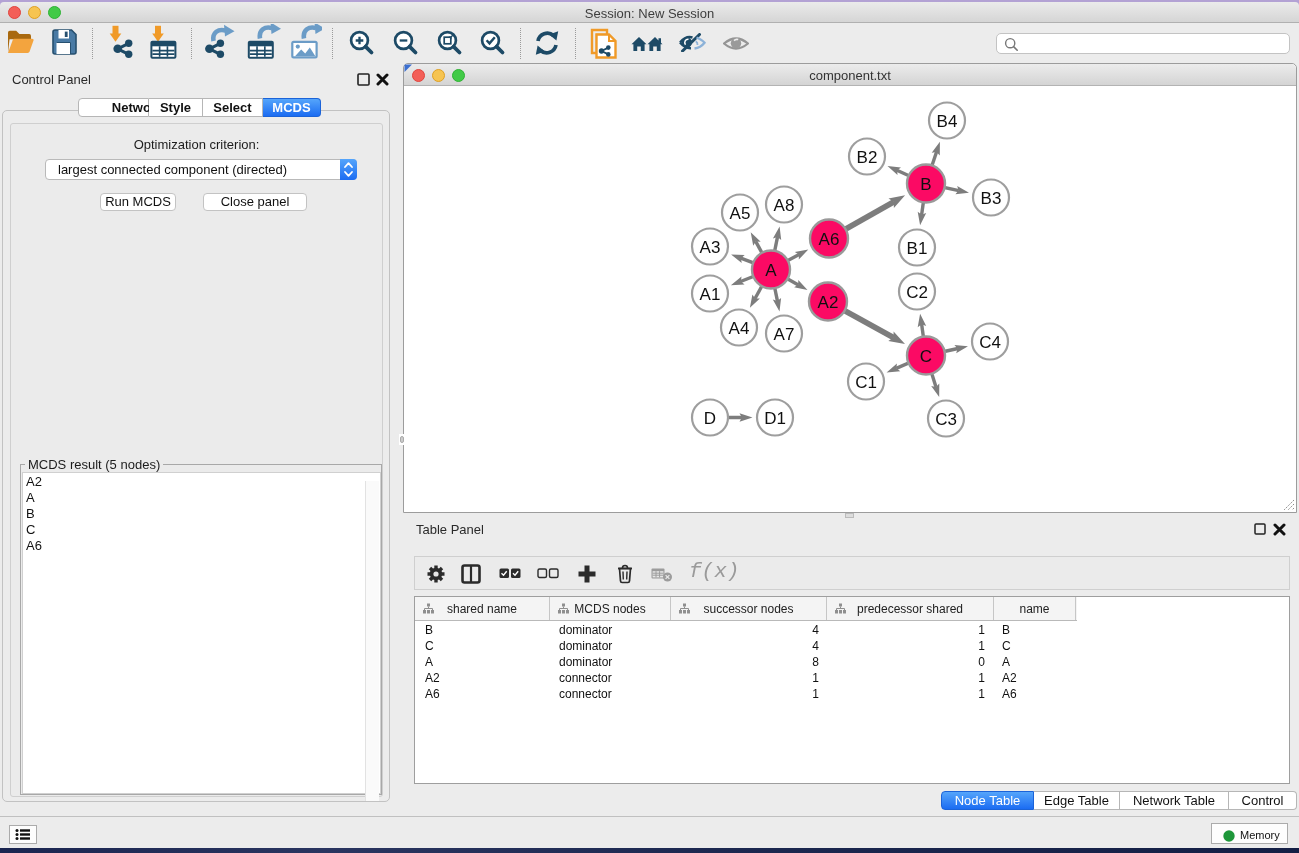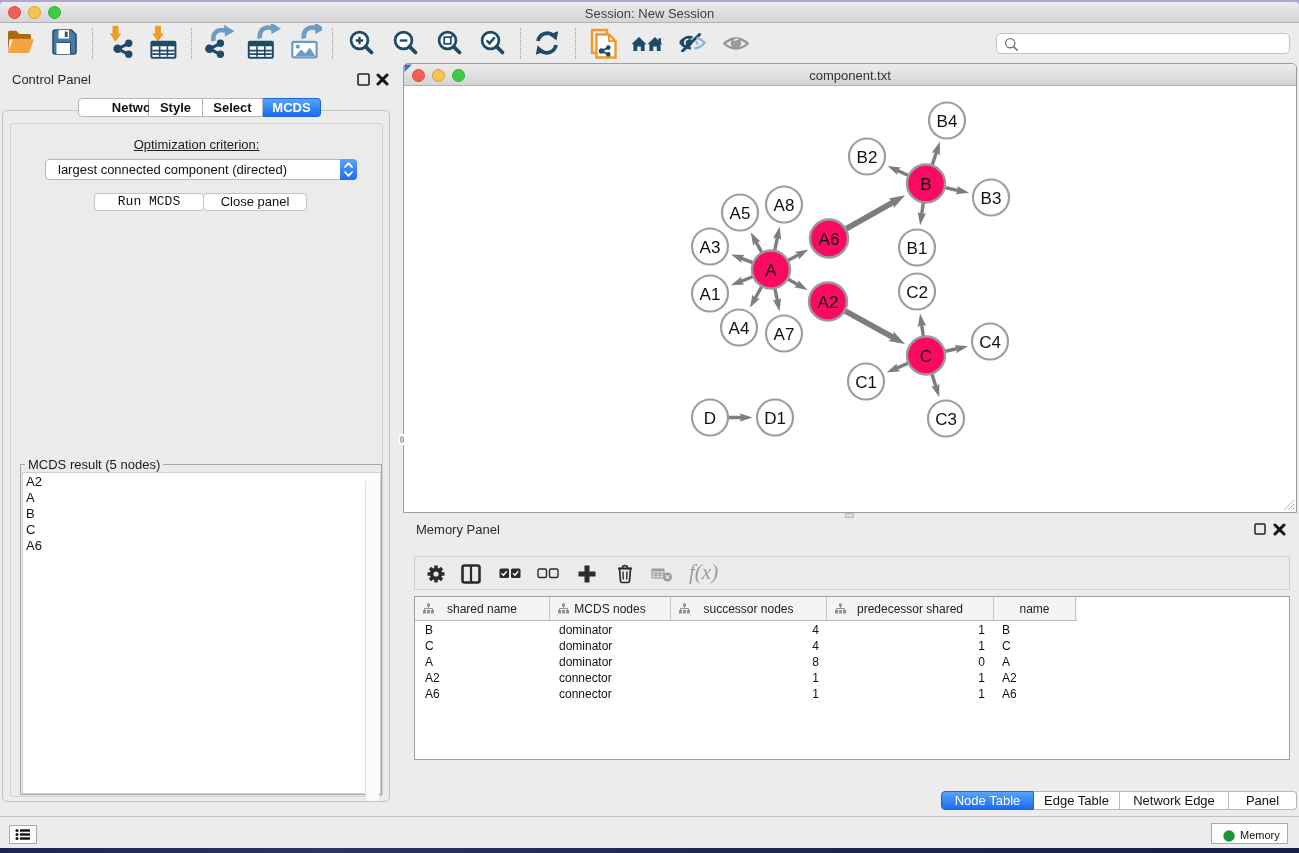--- a/index.html
+++ b/index.html
@@ -31,21 +31,21 @@
   font-size:13px; font-weight:700; color:#111; }
 #cptabs .seg { background:#fff; border:1px solid #b6b6b6; border-left:none;
   display:flex; align-items:center; justify-content:center; }
 #cptabs .seg:first-child { border-left:1px solid #b6b6b6; border-radius:4px 0 0 4px;padding-left:48px; }
 #cptabs .seg.sel { background:linear-gradient(#55a5fb,#1b6cf2); color:#fff;
   border-color:#1b63d8; border-radius:0 4px 4px 0;text-align:right; }
 #cpouter { position:absolute; left:2px; top:45px; width:388px; height:692px;
   border:1px solid #c2c2c2; border-radius:5px; background:#ececec; }
 #cpinner { position:absolute; left:7px; top:12px; width:373px; height:674px;
   border:1px solid #cfcfcf; border-radius:3px; background:#ebebeb; }
-#optlabel { position:absolute; left:0; width:100%; top:13px; text-align:center; font-size:13px; color:#1c1c1c;text-decoration:underline; }
+#optlabel { position:absolute; left:0; width:100%; top:13px; text-align:center; font-size:13px; color:#1c1c1c; }
 #dropdown { position:absolute; left:34px; top:35px; width:312px; height:21px;
   background:#fff; border:1px solid #b9b9b9; border-radius:4px; font-size:13px; color:#111;
   line-height:19px; padding-left:12px; }
 #stepper { position:absolute; right:-1px; top:-1px; width:17px; height:21px;
   background:linear-gradient(#55a5fb,#1b6cf2); border-radius:0 4px 4px 0; }
 .mbtn { position:absolute; top:69px; height:18px; background:#fff;
   border:1px solid #c3c3c3; border-radius:4px; font-size:13px; color:#111;
   text-align:center; line-height:16px; }
 #mcdsgroup { position:absolute; left:9px; top:340px; width:362px; height:331px;
   border:1px solid #a8a8a8; }
@@ -65,21 +65,21 @@
   background:linear-gradient(#ececec,#d4d4d4); border-bottom:1px solid #b3b3b3;
   border-radius:5px 5px 0 0; }
 #nettitle .title { position:absolute; left:0; right:0; top:4px; text-align:center;
   font-size:13px; color:#333; }
 #netcanvas { position:absolute; left:0; top:22px; width:892px; height:426px; background:#fff; }
 
 
 #tpanel { left:404px; top:516px; width:895px; height:299px; }
 #ttoolbar { position:absolute; left:10px; top:40px; width:876px; height:34px;
   background:#ebebeb; border:1px solid #cfcfcf; }
-#ttable { position:absolute; left:10px; top:80px; width:876px; height:164px;
+#ttable { position:absolute; left:10px; top:80px; width:876px; height:188px;
   background:#fff; border:1px solid #9e9e9e; font-size:12px; color:#111; }
 #thead { position:absolute; left:0; top:0; width:662px; height:24px;
   background:#f4f4f4; border-bottom:1px solid #b9b9b9; }
 #thead .hc { position:absolute; top:0; height:23px; border-right:1px solid #c6c6c6;
   display:flex; align-items:center; justify-content:center; font-size:12px; color:#222; }
 .trow { position:absolute; height:16px; line-height:16px; width:100%; }
 .tc { position:absolute; }
 #ttabs { position:absolute; left:-2px; width:895px; top:275px; height:19px;
   display:flex; justify-content:flex-end; font-size:13px; color:#111; }
 #ttabs .seg { background:#fff; border:1px solid #b6b6b6; border-left:none;
@@ -241,21 +241,21 @@
     <div id="cpinner">
       <div id="optlabel">Optimization criterion:</div>
       <div id="dropdown">largest connected component (directed)
         <div id="stepper">
           <svg width="17" height="21" viewBox="0 0 17 21">
             <path d="M5 8 L8.5 4.2 L12 8" fill="none" stroke="#fff" stroke-width="1.8" stroke-linecap="round" stroke-linejoin="round"></path>
             <path d="M5 13 L8.5 16.8 L12 13" fill="none" stroke="#fff" stroke-width="1.8" stroke-linecap="round" stroke-linejoin="round"></path>
           </svg>
         </div>
       </div>
-      <div class="mbtn" style="left:83px;width:110px;font-family:Liberation Mono, monospace;">Run MCDS</div>
+      <div class="mbtn" style="left:89px;width:76px;">Run MCDS</div>
       <div class="mbtn" style="left:192px;width:104px;">Close panel</div>
       <div id="mcdsgroup">
         <div class="gtitle">MCDS result (5 nodes)</div>
         <div id="mcdslist">
           <div class="it">A2</div>
           <div class="it">A</div>
           <div class="it">B</div>
           <div class="it">C</div>
           <div class="it">A6</div>
           <div id="mcdssb"></div>
@@ -365,21 +365,21 @@
       <path d="M11 1 L1 11 M11 5 L5 11 M11 9 L9 11" stroke="#8d8d8d" stroke-width="1" stroke-dasharray="1.5 1" fill="none"></path>
     </svg>
   </div>
 </div>
 
 <div class="abs" style="left:399px;top:434px;width:5px;height:11px;background:#fff;"></div>
 <div class="abs" style="left:399.5px;top:436px;width:4px;height:7px;background:#ccc;border:1px solid #aaa;border-radius:2px;"></div>
 <div class="abs" style="left:845px;top:513px;width:9px;height:5px;background:#ddd;border:1px solid #bbb;"></div>
 
 <div class="abs" id="tpanel">
-  <div class="ptitle abs" style="left:12px;top:6px;">Memory Panel</div>
+  <div class="ptitle abs" style="left:12px;top:6px;">Table Panel</div>
   <svg class="winbtns" style="left:850px;top:7px;" width="32" height="14" viewBox="0 0 32 14">
     <rect x="1" y="1" width="10" height="10" fill="none" stroke="#222" stroke-width="1.5" rx="1"></rect>
     <path d="M21 2 L30 11 M30 2 L21 11" stroke="#111" stroke-width="3" stroke-linecap="round"></path>
   </svg>
   <div id="ttoolbar">
     <svg style="position:absolute;left:11px;top:7px;" width="20" height="20" viewBox="0 0 20 20">
         <g fill="#2b2b2b">
           <circle cx="10" cy="10" r="6.2"></circle>
 <g stroke="#2b2b2b" stroke-width="3.4">
 <path d="M10 1.5 V5 M10 15 V18.5 M1.5 10 H5 M15 10 H18.5 M4 4 l2.5 2.5 M13.5 13.5 L16 16 M16 4 l-2.5 2.5 M6.5 13.5 L4 16"></path>
@@ -410,21 +410,21 @@
 <path d="M4.5 5.5 l1 12.5 q0.1 1.5 1.6 1.5 h5.8 q1.5 0 1.6-1.5 l1-12.5 z" fill="none" stroke="#2b2b2b" stroke-width="1.7"></path>
 <path d="M8 8.5 l0.3 8 M12 8.5 l-0.3 8" stroke="#2b2b2b" stroke-width="1.4"></path>
       </svg>
 <svg style="position:absolute;left:236px;top:9px;" width="22" height="16" viewBox="0 0 22 16">
         <rect x="0.5" y="2.5" width="13" height="10" rx="1" fill="#9c9c9c"></rect>
 <rect x="1.6" y="5.2" width="10.8" height="6.2" fill="#e7e7e7"></rect>
 <path d="M1.6 7.2 h10.8 M1.6 9.2 h10.8 M5 5.2 v6.2 M8.6 5.2 v6.2" stroke="#9c9c9c" stroke-width="1"></path>
 <circle cx="16.5" cy="11" r="4.5" fill="#9c9c9c"></circle>
         <path d="M14.6 9.1 l3.8 3.8 M18.4 9.1 l-3.8 3.8" stroke="#e7e7e7" stroke-width="1.3"></path>
       </svg>
-<div style="position:absolute;left:274px;top:3px;font-family:Liberation Serif, serif;font-style:italic;font-size:21px;color:#9a9a9a;">f(x)</div>
+<div style="position:absolute;left:274px;top:3px;font-family:Liberation Mono, monospace;font-style:italic;font-size:21px;color:#9a9a9a;">f(x)</div>
   </div>
   <div id="ttable">
     <div id="thead">
       <div class="hc" style="left:0px;width:135px;">shared name</div>
 <svg width="13" height="11" viewBox="0 0 13 11" style="position:absolute;left:7px;top:6px;">
 <rect x="5" y="0.5" width="3" height="3" fill="#8f8f8f"></rect>
 <rect x="1" y="7" width="3" height="3.5" fill="#8f8f8f"></rect>
           <rect x="5" y="7" width="3" height="3.5" fill="#8f8f8f"></rect>
           <rect x="9" y="7" width="3" height="3.5" fill="#8f8f8f"></rect>
 <path d="M6.5 3.5 V5.5 M2.5 7 V5.5 H10.5 V7" stroke="#8f8f8f" stroke-width="1" fill="none"></path>
@@ -487,22 +487,22 @@
 <span class="tc" style="left:10px;">A6</span>
 <span class="tc" style="left:144px;">connector</span>
 <span class="tc" style="left:330px;width:74px;text-align:right;">1</span>
 <span class="tc" style="left:490px;width:80px;text-align:right;">1</span>
 <span class="tc" style="left:587px;">A6</span>
 </div>
   </div>
   <div id="ttabs">
     <div class="seg" style="width:93px;">Node Table</div>
     <div class="seg" style="width:86px;">Edge Table</div>
-    <div class="seg" style="width:109px;">Network Edge</div>
-    <div class="seg" style="width:68px;">Panel</div>
+    <div class="seg" style="width:109px;">Network Table</div>
+    <div class="seg" style="width:68px;">Control</div>
   </div>
 </div>
 
 <div class="abs" id="statusbar">
   <div id="listbtn">
     <svg width="26" height="17" viewBox="0 0 26 17">
       <circle cx="7" cy="4.5" r="1.5" fill="#111"></circle>
         <rect x="10" y="3.3" width="10" height="2.4" fill="#111"></rect>
       <circle cx="7" cy="8.5" r="1.5" fill="#111"></circle>
         <rect x="10" y="7.3" width="10" height="2.4" fill="#111"></rect>

